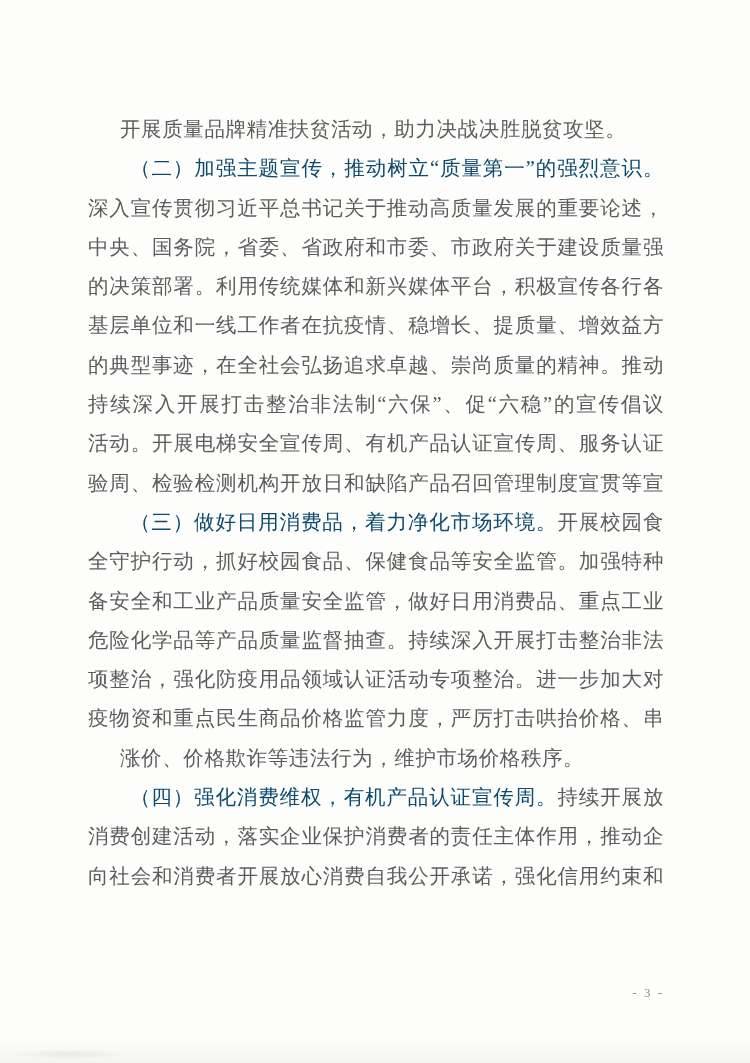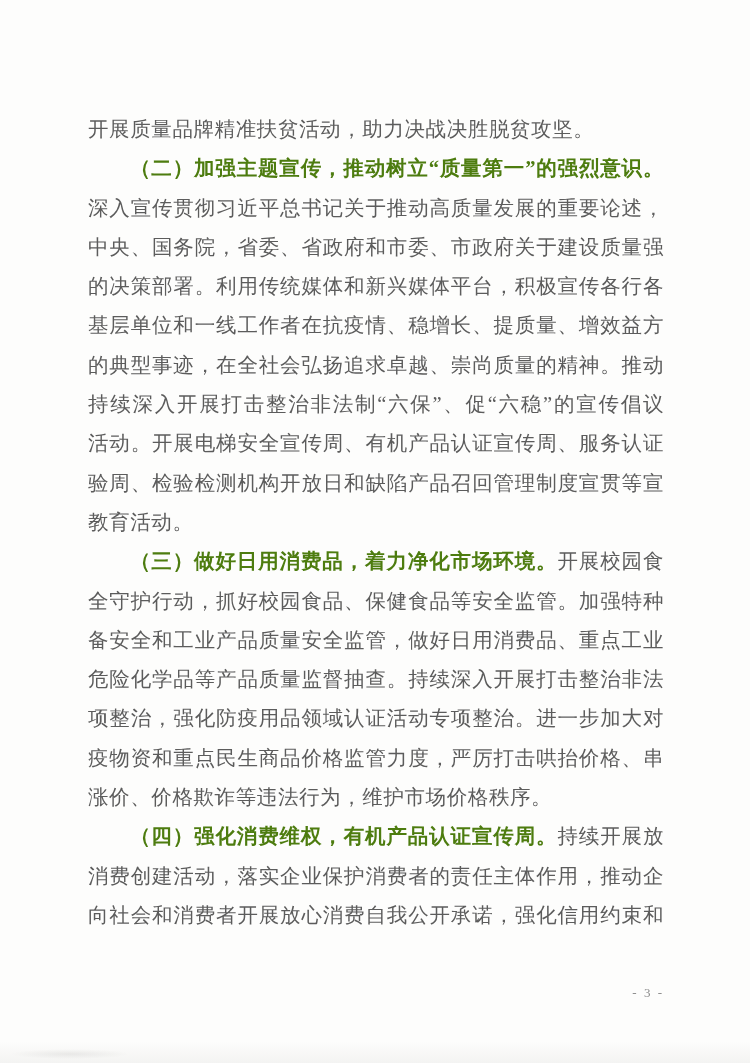--- a/index.html
+++ b/index.html
@@ -39,27 +39,28 @@
     font-size: 20.5px;
     color: #5c5c5c;
     letter-spacing: 0.6px;
     text-align: justify;
     text-align-last: justify;
     overflow: hidden;
   }
   .line.end {
     text-align: right;
     text-align-last: left;
+    margin-left: 32px;
   }
   .line.indent {
     text-indent: 42px;
   }
   .line .bold {
-    font-weight: bold;
-    color: #4d7c0f;
+    font-weight: normal;
+    color: #0c4a6e;
   }
   .pagenum {
     position: absolute;
     top: 985px;
     right: 86px;
     font-size: 13px;
     color: #8a8a8a;
     letter-spacing: 2px;
   }
 </style>
@@ -71,21 +72,20 @@
       <div class="line end"><span>开展质量品牌精准扶贫活动，助力决战决胜脱贫攻坚。</span></div>
       <div class="line indent"><span class="bold">（二）加强主题宣传，推动树立“质量第一”的强烈意识。</span></div>
       <div class="line"><span>深入宣传贯彻习近平总书记关于推动高质量发展的重要论述，党</span></div>
       <div class="line"><span>中央、国务院，省委、省政府和市委、市政府关于建设质量强国</span></div>
       <div class="line"><span>的决策部署。利用传统媒体和新兴媒体平台，积极宣传各行各业</span></div>
       <div class="line"><span>基层单位和一线工作者在抗疫情、稳增长、提质量、增效益方面</span></div>
       <div class="line"><span>的典型事迹，在全社会弘扬追求卓越、崇尚质量的精神。推动质</span></div>
       <div class="line"><span>持续深入开展打击整治非法制“六保”、促“六稳”的宣传倡议</span></div>
       <div class="line"><span>活动。开展电梯安全宣传周、有机产品认证宣传周、服务认证体</span></div>
       <div class="line"><span>验周、检验检测机构开放日和缺陷产品召回管理制度宣贯等宣传</span></div>
-      <div class="line end"><span>教育活动。</span></div>
       <div class="line indent"><span class="bold">（三）做好日用消费品，着力净化市场环境。</span><span>开展校园食品安</span></div>
       <div class="line"><span>全守护行动，抓好校园食品、保健食品等安全监管。加强特种设</span></div>
       <div class="line"><span>备安全和工业产品质量安全监管，做好日用消费品、重点工业品、</span></div>
       <div class="line"><span>危险化学品等产品质量监督抽查。持续深入开展打击整治非法制</span></div>
       <div class="line"><span>项整治，强化防疫用品领域认证活动专项整治。进一步加大对防</span></div>
       <div class="line"><span>疫物资和重点民生商品价格监管力度，严厉打击哄抬价格、串通</span></div>
       <div class="line end"><span>涨价、价格欺诈等违法行为，维护市场价格秩序。</span></div>
       <div class="line indent"><span class="bold">（四）强化消费维权，有机产品认证宣传周。</span><span>持续开展放心</span></div>
       <div class="line"><span>消费创建活动，落实企业保护消费者的责任主体作用，推动企业</span></div>
       <div class="line"><span>向社会和消费者开展放心消费自我公开承诺，强化信用约束和信</span></div>

